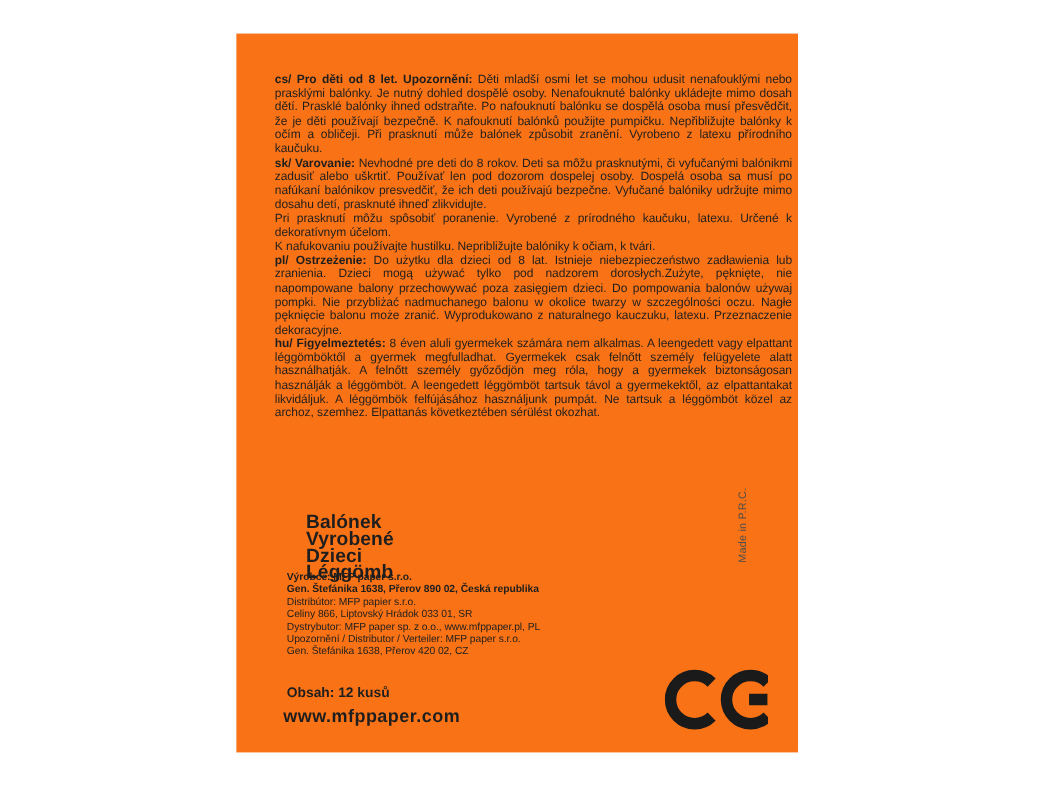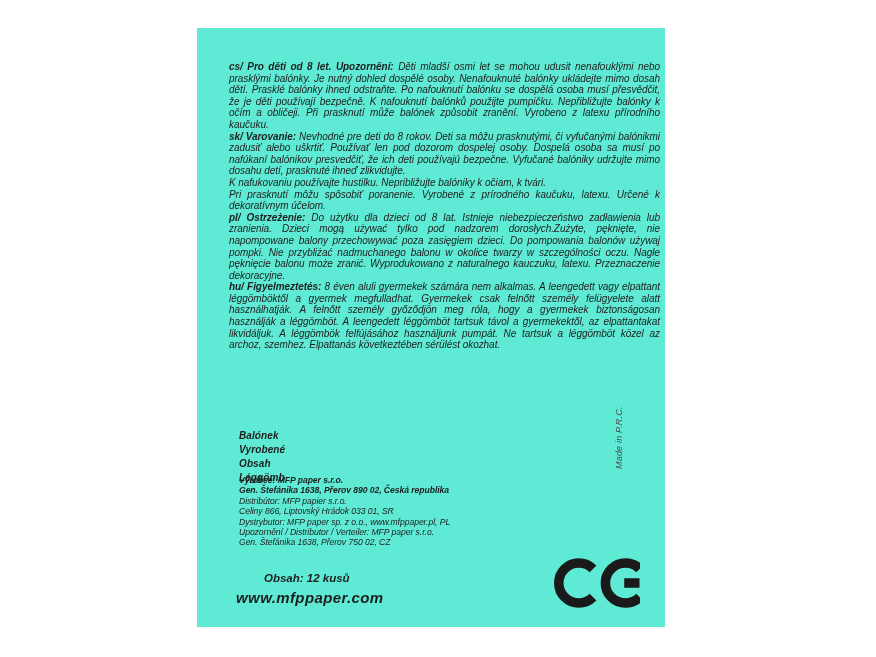--- a/index.html
+++ b/index.html
@@ -7,61 +7,59 @@
   body {
     background:#ffffff;
     font-family:"Liberation Sans", sans-serif;
     color:#1e1e1e;
     position:relative;
   }
   .page {
     position:absolute;
     left:197px; top:28px;
     width:468px; height:599px;
-    background:#5eead4;
+    background:#f97316;
     box-shadow:0 0 2px rgba(0,0,0,0.06);
-    font-style:italic;
   }
   
   .warnings {
     position:absolute;
     left:32px; top:33px;
     width:431px;
     font-size:10px;
     line-height:11.6px;
     letter-spacing:-0.05px;
     text-align:justify;
   }
   .warnings p { text-align:justify; }
   .warnings strong { font-weight:bold; }
   
   .products {
     position:absolute;
-    left:42px; top:401px;
-    font-size:10px;
+    left:58px; top:401px;
+    font-size:16px;
     font-weight:bold;
     line-height:14px;
     letter-spacing:0.1px;
   }
   
   .maker {
     position:absolute;
     left:42px; top:447px;
     font-size:8.6px;
     line-height:10.4px;
     letter-spacing:-0.05px;
   }
   .maker .b { font-weight:bold; }
   
   .obsah {
     position:absolute;
     left:42px; top:544px;
     font-size:11.5px;
     font-weight:bold;
-    margin-left:25px;
   }
   .website {
     position:absolute;
     left:39px; top:561px;
     font-size:15px;
     font-weight:bold;
     letter-spacing:0.4px;
   }
   
   .made-in {
@@ -87,46 +85,46 @@
 <body>
 
 <div class="page">
 
   <div class="warnings">
     <div lang="cs">
       <p><strong>cs/ Pro děti od 8 let. Upozornění:</strong> <span>Děti mladší osmi let se mohou udusit nenafouklými nebo prasklými balónky. Je nutný dohled dospělé osoby. Nenafouknuté balónky ukládejte mimo dosah dětí. Prasklé balónky ihned odstraňte. Po nafouknutí balónku se dospělá osoba musí přesvědčit, že je děti používají bezpečně. K nafouknutí balónků použijte pumpičku. Nepřibližujte balónky k očím a obličeji. Při prasknutí může balónek způsobit zranění. Vyrobeno z latexu přírodního kaučuku.</span></p>
     </div>
     <div lang="sk">
       <p><strong>sk/ Varovanie:</strong> <span>Nevhodné pre deti do 8 rokov. Deti sa môžu prasknutými, či vyfučanými balónikmi zadusiť alebo uškrtiť. Používať len pod dozorom dospelej osoby. Dospelá osoba sa musí po nafúkaní balónikov presvedčiť, že ich deti používajú bezpečne. Vyfučané balóniky udržujte mimo dosahu detí, prasknuté ihneď zlikvidujte.</span></p>
+      <p>Pri prasknutí môžu spôsobiť poranenie. Vyrobené z prírodného kaučuku, latexu. Určené k dekoratívnym účelom.</p>
       <p>K nafukovaniu používajte hustilku. Nepribližujte balóniky k očiam, k tvári.</p>
-      <p>Pri prasknutí môžu spôsobiť poranenie. Vyrobené z prírodného kaučuku, latexu. Určené k dekoratívnym účelom.</p>
     </div>
     <div lang="pl">
       <p><strong>pl/ Ostrzeżenie:</strong> <span>Do użytku dla dzieci od 8 lat. Istnieje niebezpieczeństwo zadławienia lub zranienia. Dzieci mogą używać tylko pod nadzorem dorosłych.Zużyte, pęknięte, nie napompowane balony przechowywać poza zasięgiem dzieci. Do pompowania balonów używaj pompki. Nie przybliżać nadmuchanego balonu w okolice twarzy w szczególności oczu. Nagłe pęknięcie balonu może zranić. Wyprodukowano z naturalnego kauczuku, latexu. Przeznaczenie dekoracyjne.</span></p>
     </div>
     <div lang="hu">
       <p><strong>hu/ Figyelmeztetés:</strong> <span>8 éven aluli gyermekek számára nem alkalmas. A leengedett vagy elpattant léggömböktől a gyermek megfulladhat. Gyermekek csak felnőtt személy felügyelete alatt használhatják. A felnőtt személy győződjön meg róla, hogy a gyermekek biztonságosan használják a léggömböt. A leengedett léggömböt tartsuk távol a gyermekektől, az elpattantakat likvidáljuk. A léggömbök felfújásához használjunk pumpát. Ne tartsuk a léggömböt közel az archoz, szemhez. Elpattanás következtében sérülést okozhat.</span></p>
     </div>
   </div>
 
   <div class="products">
     <div>Balónek</div>
     <div>Vyrobené</div>
-    <div>Obsah</div>
+    <div>Dzieci</div>
     <div>Léggömb</div>
   </div>
 
   <div class="maker">
     <div class="b">Výrobce: MFP paper s.r.o.</div>
     <div class="b">Gen. Štefánika 1638, Přerov 890 02, Česká republika</div>
     <div>Distribútor: MFP papier s.r.o.</div>
     <div>Celiny 866, Liptovský Hrádok 033 01, SR</div>
     <div>Dystrybutor: MFP paper sp. z o.o., www.mfppaper.pl, PL</div>
     <div>Upozornění / Distributor / Verteiler: MFP paper s.r.o.</div>
-    <div>Gen. Štefánika 1638, Přerov 750 02, CZ</div>
+    <div>Gen. Štefánika 1638, Přerov 420 02, CZ</div>
   </div>
 
   <div class="obsah">Obsah: 12 kusů</div>
 
   <div class="website">www.mfppaper.com</div>
 
   <div class="made-in">Made in P.R.C.</div>
 
   <div class="ce">
     <svg viewBox="0 0 90 62" xmlns="http://www.w3.org/2000/svg" aria-hidden="true">

